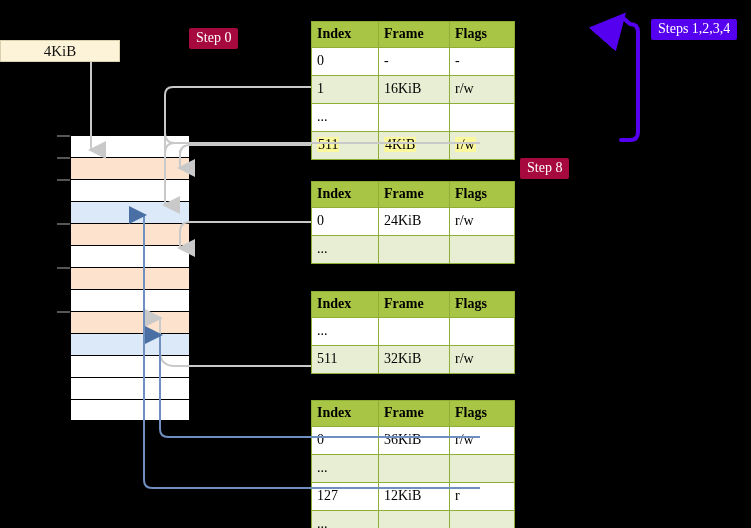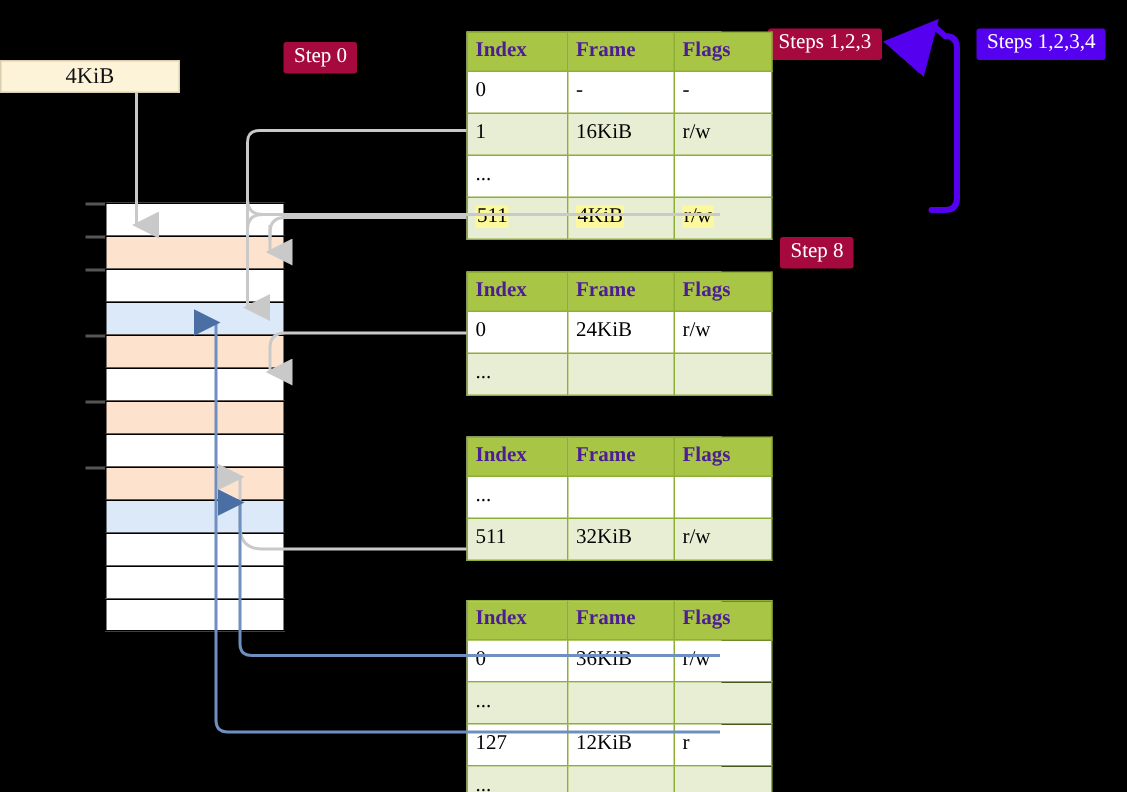--- a/index.html
+++ b/index.html
@@ -59,21 +59,21 @@
     position:absolute;
     width:170px;
     border-collapse:collapse;
     font-size:14px;
     background:#ffffff;
     box-sizing:border-box;
   }
   .ptable table{border-collapse:collapse;width:170px;table-layout:fixed;}
   .ptable th{
     background:#a8c545;
-    color:#4c1d95;
+    color:#000000;
     font-weight:bold;
     text-align:left;
     padding:3px 5px 4px 5px;
     border:1px solid #8fae36;
     font-size:14px;
     line-height:18px;
   }
   .ptable td{
     border:1px solid #8fae36;
     padding:3px 5px 4px 5px;
@@ -94,21 +94,20 @@
 <body>
 
 <div id="stage">
 
   <div class="memlabel" style="left:0px;top:40px;width:120px;height:22px;">4KiB</div>
 
   <div class="badge badge-red" style="left:189px;top:28px;">Step 0</div>
 
   <div class="badge badge-red" style="left:520px;top:158px;">Step 8</div>
 
-  <div class="badge badge-red" style="left:512px;top:19px;">Steps 1,2,3</div>
 
   <div class="badge badge-violet" style="left:651px;top:19px;">Steps 1,2,3,4</div>
 
   <div id="memcol">
       <div class="memrow" style="top: 0px;">
         <div class="tick" style="top: -1px;"></div>
       </div>
       <div class="memrow peach" style="top: 22px;">
         <div class="tick" style="top: -1px;"></div>
       </div>

